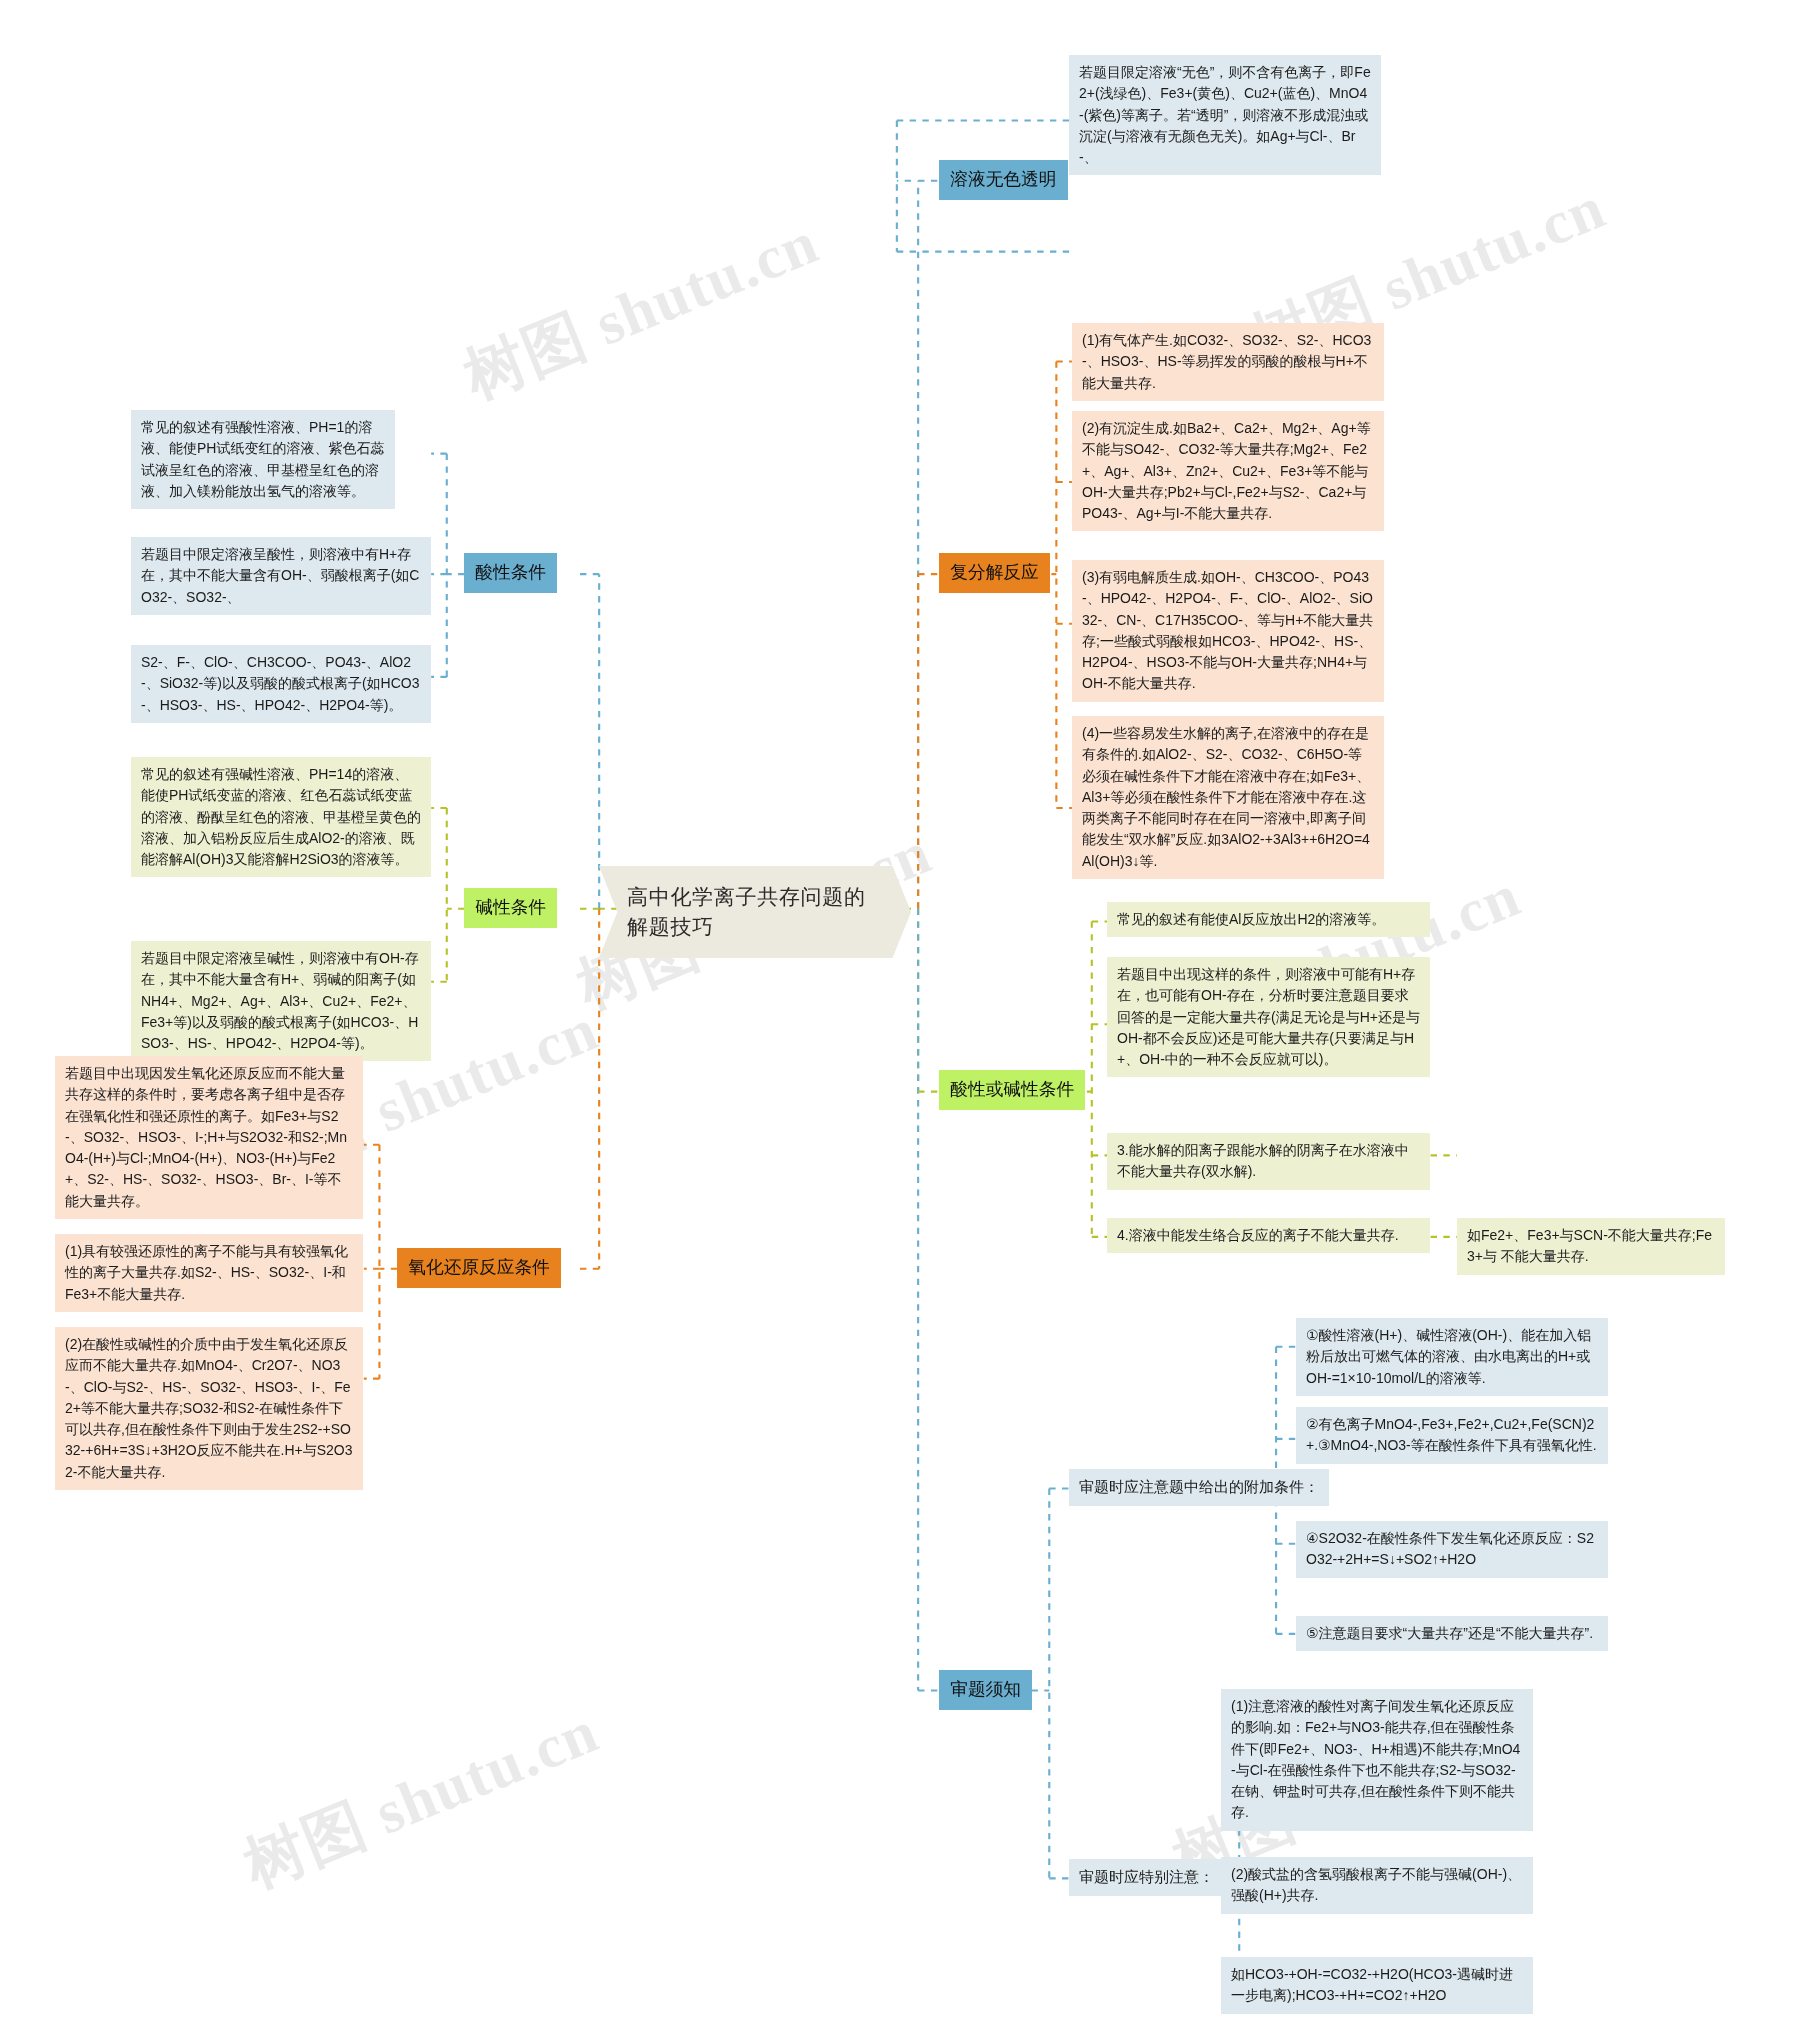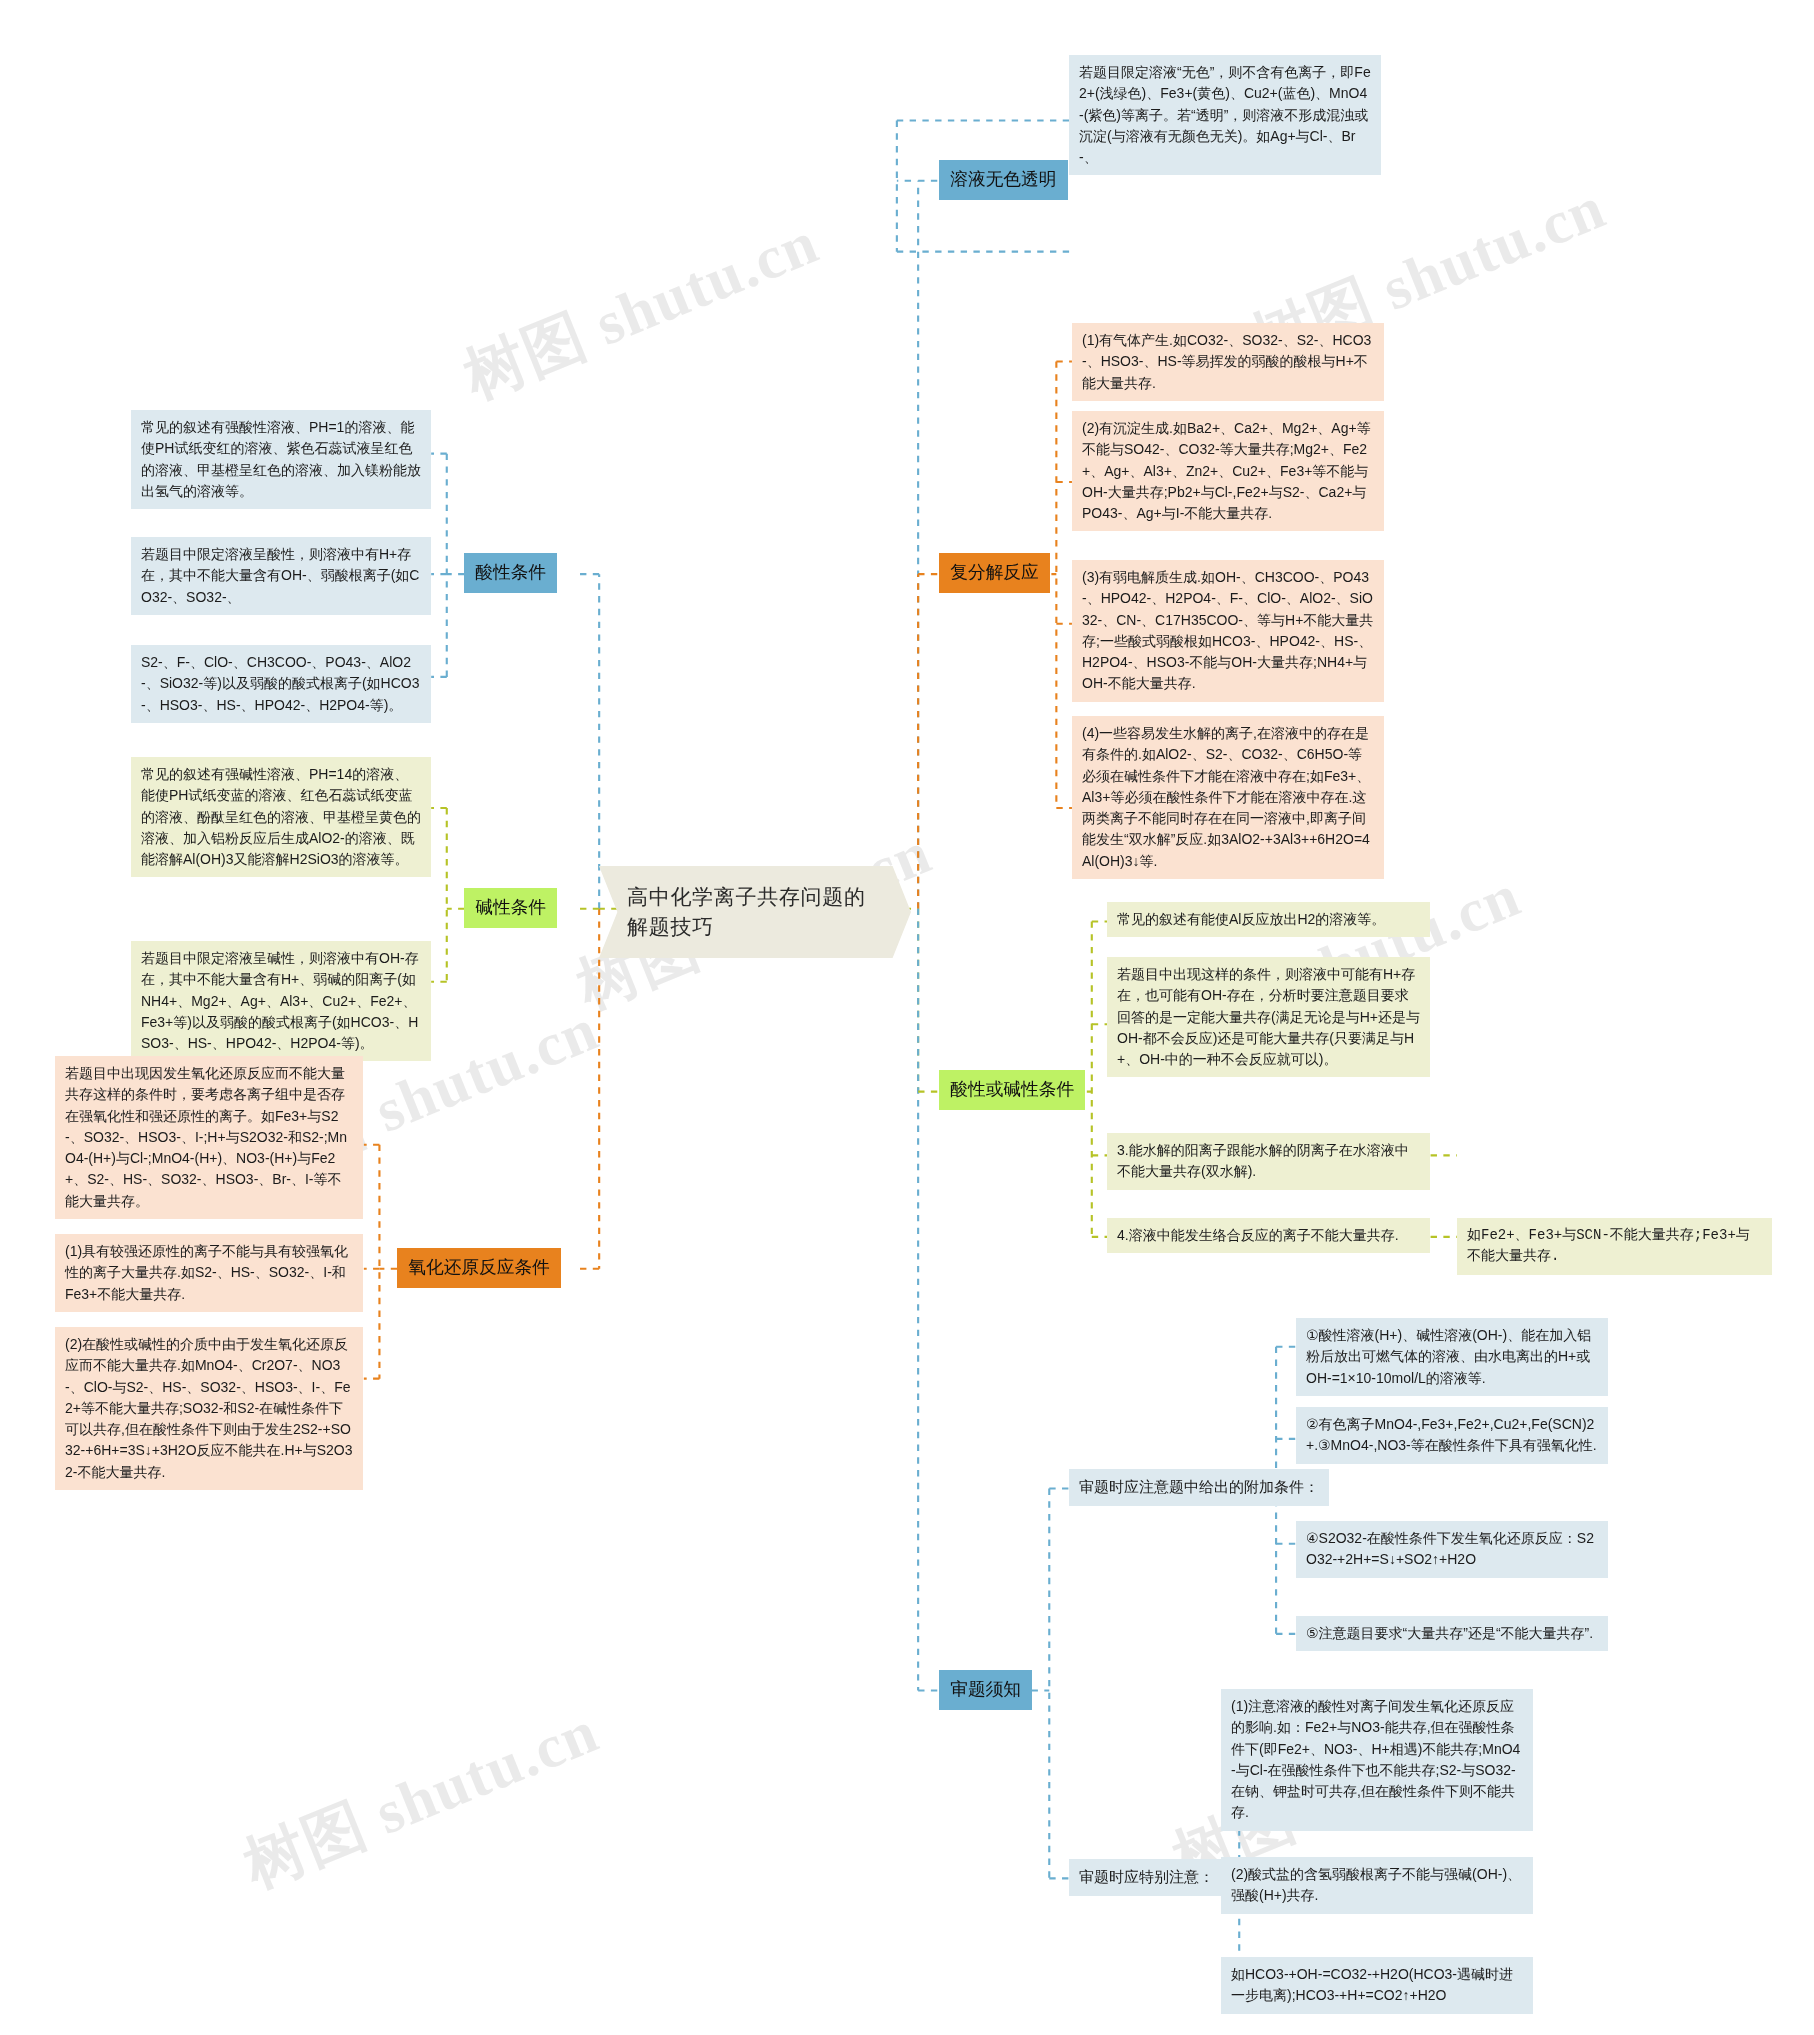--- a/index.html
+++ b/index.html
@@ -162,39 +162,39 @@
   <div class="node br-label c-blue" style="left:939px; top:160px;">溶液无色透明</div>
   <div class="node c-bluelt" style="left:1069px; top:55px; width:312px;">若题目限定溶液“无色”，则不含有色离子，即Fe2+(浅绿色)、Fe3+(黄色)、Cu2+(蓝色)、MnO4-(紫色)等离子。若“透明”，则溶液不形成混浊或沉淀(与溶液有无颜色无关)。如Ag+与Cl-、Br-、</div>
 
   <div class="node br-label c-orange" style="left:939px; top:553px;">复分解反应</div>
   <div class="node c-peach" style="left:1072px; top:323px; width:312px;">(1)有气体产生.如CO32-、SO32-、S2-、HCO3-、HSO3-、HS-等易挥发的弱酸的酸根与H+不能大量共存.</div>
   <div class="node c-peach" style="left:1072px; top:411px; width:312px;">(2)有沉淀生成.如Ba2+、Ca2+、Mg2+、Ag+等不能与SO42-、CO32-等大量共存;Mg2+、Fe2+、Ag+、Al3+、Zn2+、Cu2+、Fe3+等不能与OH-大量共存;Pb2+与Cl-,Fe2+与S2-、Ca2+与PO43-、Ag+与I-不能大量共存.</div>
   <div class="node c-peach" style="left:1072px; top:560px; width:312px;">(3)有弱电解质生成.如OH-、CH3COO-、PO43-、HPO42-、H2PO4-、F-、ClO-、AlO2-、SiO32-、CN-、C17H35COO-、等与H+不能大量共存;一些酸式弱酸根如HCO3-、HPO42-、HS-、H2PO4-、HSO3-不能与OH-大量共存;NH4+与OH-不能大量共存.</div>
   <div class="node c-peach" style="left:1072px; top:716px; width:312px;">(4)一些容易发生水解的离子,在溶液中的存在是有条件的.如AlO2-、S2-、CO32-、C6H5O-等必须在碱性条件下才能在溶液中存在;如Fe3+、Al3+等必须在酸性条件下才能在溶液中存在.这两类离子不能同时存在在同一溶液中,即离子间能发生“双水解”反应.如3AlO2-+3Al3++6H2O=4Al(OH)3↓等.</div>
 
   <div class="node br-label c-blue" style="left:464px; top:553px;">酸性条件</div>
-  <div class="node c-bluelt" style="left:131px; top:410px; width:300px;">常见的叙述有强酸性溶液、PH=1的溶液、能使PH试纸变红的溶液、紫色石蕊试液呈红色的溶液、甲基橙呈红色的溶液、加入镁粉能放出氢气的溶液等。</div>
+  <div class="node c-bluelt" style="left:131px; top:410px; width:264px;">常见的叙述有强酸性溶液、PH=1的溶液、能使PH试纸变红的溶液、紫色石蕊试液呈红色的溶液、甲基橙呈红色的溶液、加入镁粉能放出氢气的溶液等。</div>
   <div class="node c-bluelt" style="left:131px; top:537px; width:300px;">若题目中限定溶液呈酸性，则溶液中有H+存在，其中不能大量含有OH-、弱酸根离子(如CO32-、SO32-、</div>
   <div class="node c-bluelt" style="left:131px; top:645px; width:300px;">S2-、F-、ClO-、CH3COO-、PO43-、AlO2-、SiO32-等)以及弱酸的酸式根离子(如HCO3-、HSO3-、HS-、HPO42-、H2PO4-等)。</div>
 
   <div class="node br-label c-olive" style="left:464px; top:888px;">碱性条件</div>
   <div class="node c-oliveltt" style="left:131px; top:757px; width:300px;">常见的叙述有强碱性溶液、PH=14的溶液、能使PH试纸变蓝的溶液、红色石蕊试纸变蓝的溶液、酚酞呈红色的溶液、甲基橙呈黄色的溶液、加入铝粉反应后生成AlO2-的溶液、既能溶解Al(OH)3又能溶解H2SiO3的溶液等。</div>
   <div class="node c-oliveltt" style="left:131px; top:941px; width:300px;">若题目中限定溶液呈碱性，则溶液中有OH-存在，其中不能大量含有H+、弱碱的阳离子(如NH4+、Mg2+、Ag+、Al3+、Cu2+、Fe2+、Fe3+等)以及弱酸的酸式根离子(如HCO3-、HSO3-、HS-、HPO42-、H2PO4-等)。</div>
 
   <div class="node br-label c-orange" style="left:397px; top:1248px;">氧化还原反应条件</div>
   <div class="node c-peach" style="left:55px; top:1056px; width:308px;">若题目中出现因发生氧化还原反应而不能大量共存这样的条件时，要考虑各离子组中是否存在强氧化性和强还原性的离子。如Fe3+与S2-、SO32-、HSO3-、I-;H+与S2O32-和S2-;MnO4-(H+)与Cl-;MnO4-(H+)、NO3-(H+)与Fe2+、S2-、HS-、SO32-、HSO3-、Br-、I-等不能大量共存。</div>
   <div class="node c-peach" style="left:55px; top:1234px; width:308px;">(1)具有较强还原性的离子不能与具有较强氧化性的离子大量共存.如S2-、HS-、SO32-、I-和Fe3+不能大量共存.</div>
   <div class="node c-peach" style="left:55px; top:1327px; width:308px;">(2)在酸性或碱性的介质中由于发生氧化还原反应而不能大量共存.如MnO4-、Cr2O7-、NO3-、ClO-与S2-、HS-、SO32-、HSO3-、I-、Fe2+等不能大量共存;SO32-和S2-在碱性条件下可以共存,但在酸性条件下则由于发生2S2-+SO32-+6H+=3S↓+3H2O反应不能共在.H+与S2O32-不能大量共存.</div>
 
   <div class="node br-label c-olive" style="left:939px; top:1070px;">酸性或碱性条件</div>
   <div class="node c-oliveltt" style="left:1107px; top:902px; width:323px;">常见的叙述有能使Al反应放出H2的溶液等。</div>
   <div class="node c-oliveltt" style="left:1107px; top:957px; width:323px;">若题目中出现这样的条件，则溶液中可能有H+存在，也可能有OH-存在，分析时要注意题目要求回答的是一定能大量共存(满足无论是与H+还是与OH-都不会反应)还是可能大量共存(只要满足与H+、OH-中的一种不会反应就可以)。</div>
   <div class="node c-oliveltt" style="left:1107px; top:1133px; width:323px;">3.能水解的阳离子跟能水解的阴离子在水溶液中不能大量共存(双水解).</div>
   <div class="node c-oliveltt" style="left:1107px; top:1218px; width:323px;">4.溶液中能发生络合反应的离子不能大量共存.</div>
-  <div class="node c-oliveltt" style="left:1457px; top:1218px; width:315px;font-family:Liberation Mono, monospace;">如Fe2+、Fe3+与SCN-不能大量共存;Fe3+与 不能大量共存.</div>
+  <div class="node c-oliveltt" style="left:1457px; top:1218px; width:268px;">如Fe2+、Fe3+与SCN-不能大量共存;Fe3+与 不能大量共存.</div>
 
   <div class="node br-label c-blue" style="left:939px; top:1670px;">审题须知</div>
   <div class="node c-bluechip" style="left:1069px; top:1469px;">审题时应注意题中给出的附加条件：</div>
   <div class="node c-bluechip" style="left:1069px; top:1859px;">审题时应特别注意：</div>
 
   <div class="node c-bluelt" style="left:1296px; top:1318px; width:312px;">①酸性溶液(H+)、碱性溶液(OH-)、能在加入铝粉后放出可燃气体的溶液、由水电离出的H+或OH-=1×10-10mol/L的溶液等.</div>
   <div class="node c-bluelt" style="left:1296px; top:1407px; width:312px;">②有色离子MnO4-,Fe3+,Fe2+,Cu2+,Fe(SCN)2+.③MnO4-,NO3-等在酸性条件下具有强氧化性.</div>
   <div class="node c-bluelt" style="left:1296px; top:1521px; width:312px;">④S2O32-在酸性条件下发生氧化还原反应：S2O32-+2H+=S↓+SO2↑+H2O</div>
   <div class="node c-bluelt" style="left:1296px; top:1616px; width:312px;">⑤注意题目要求“大量共存”还是“不能大量共存”.</div>
 

